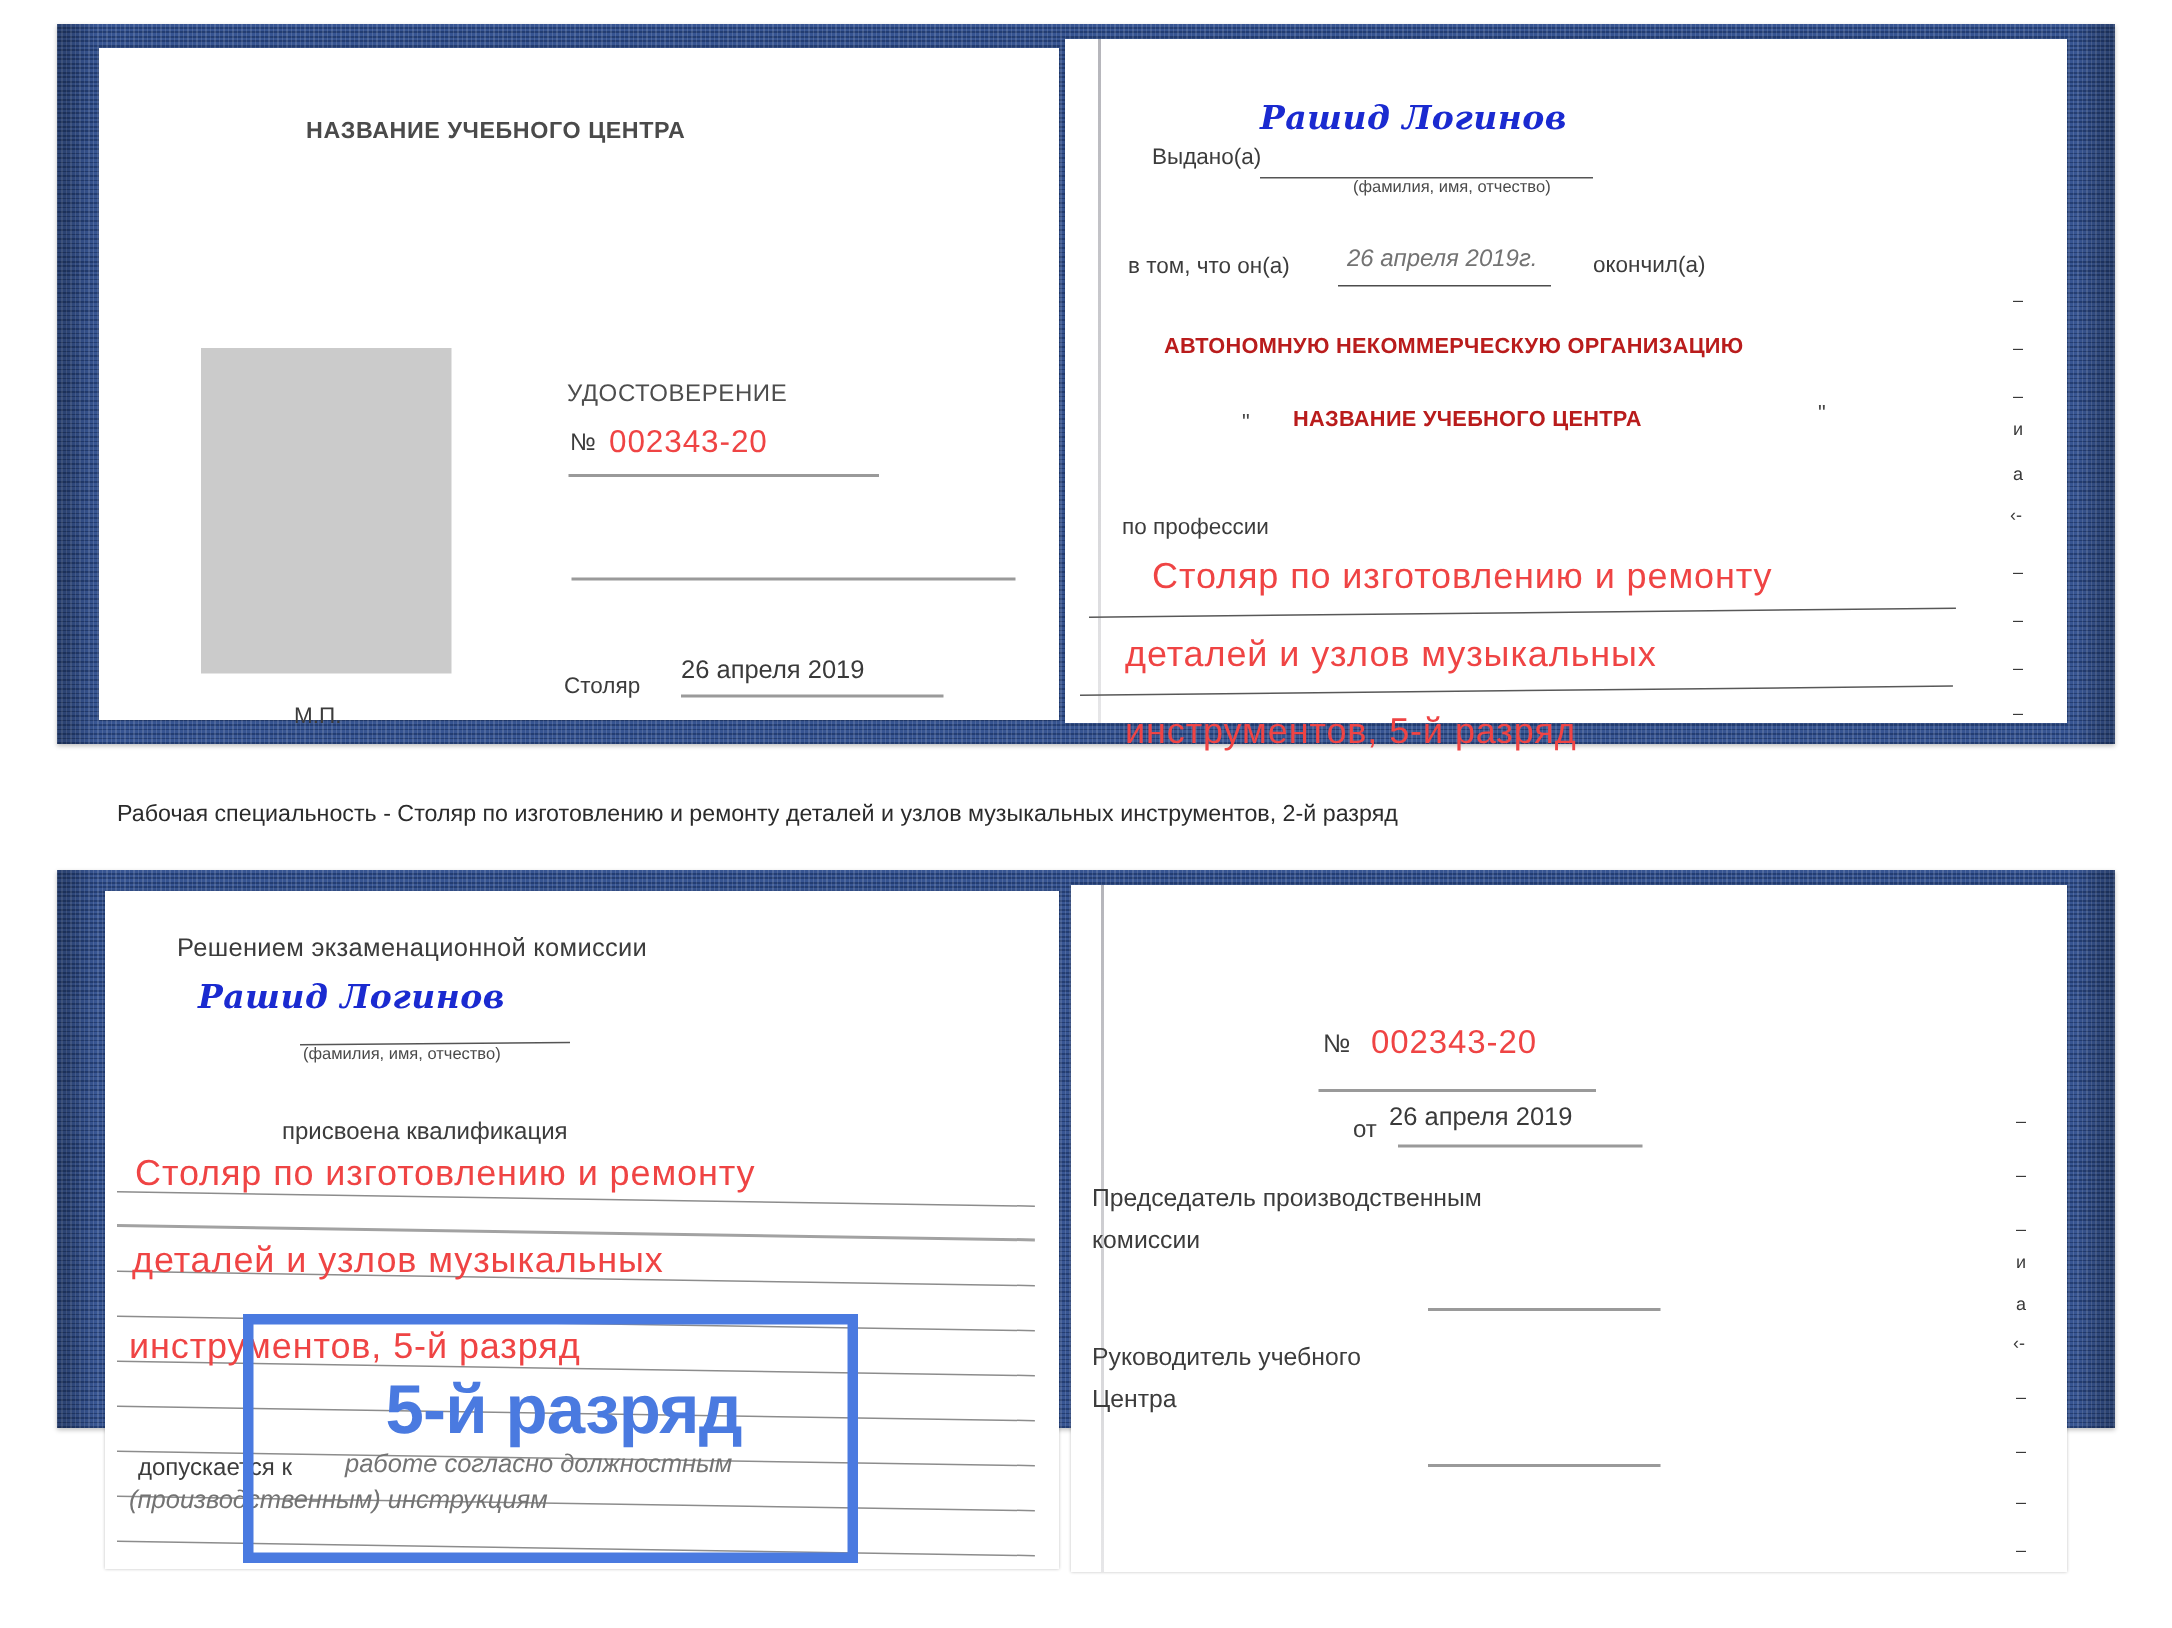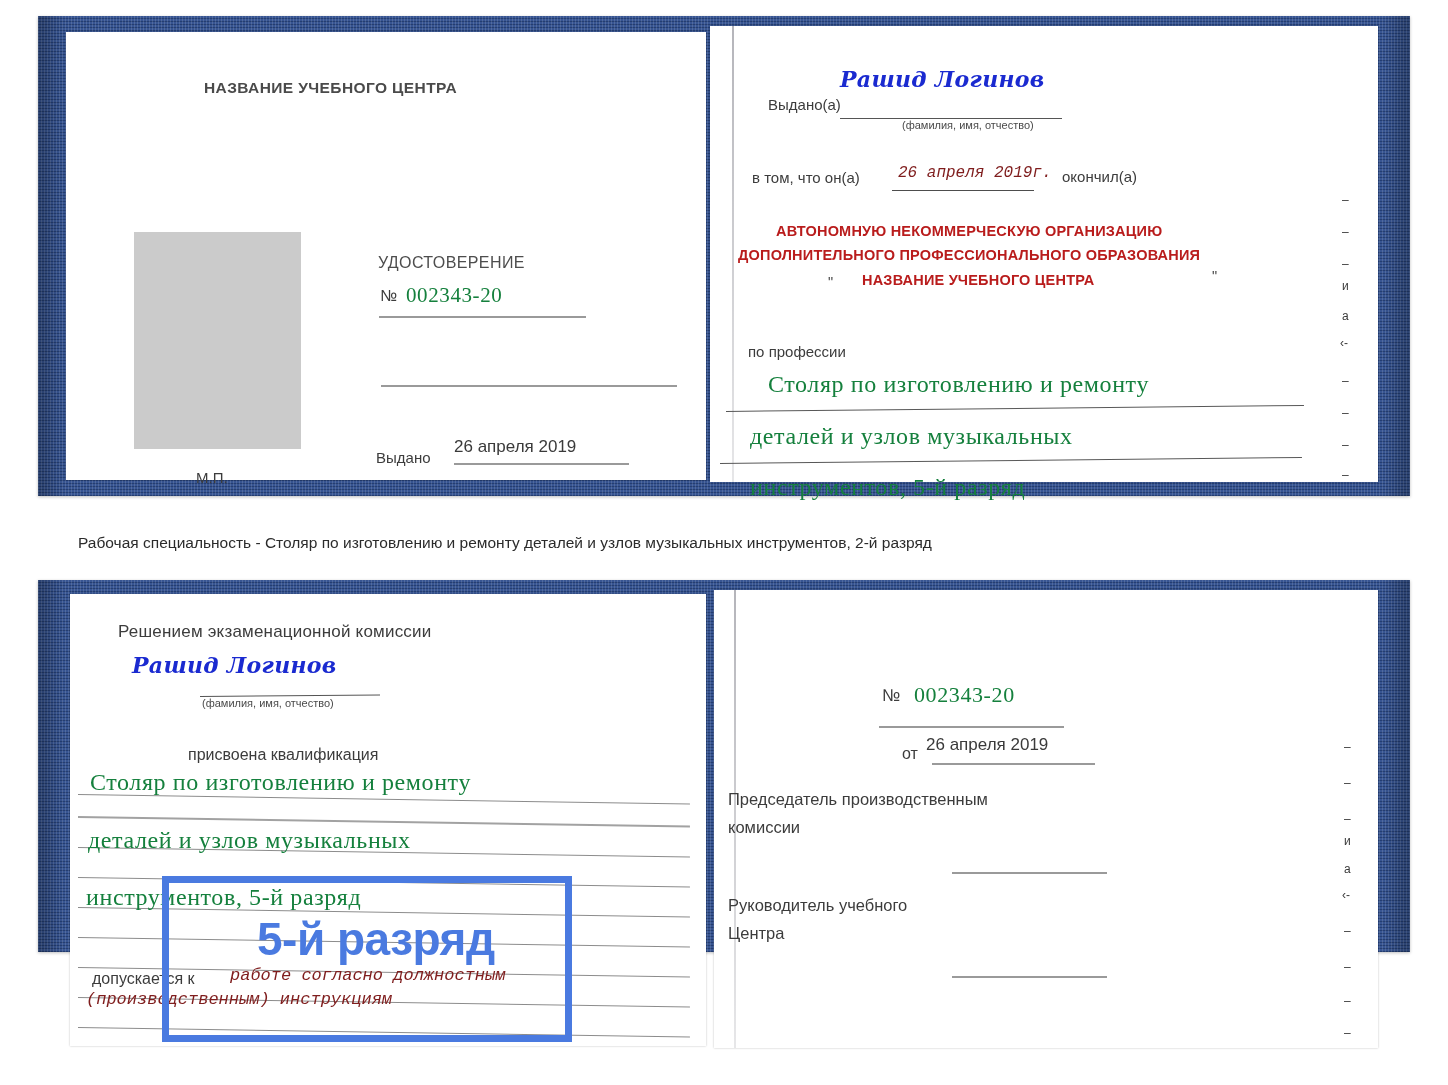--- a/index.html
+++ b/index.html
@@ -51,32 +51,32 @@
     position:absolute; font-size:15.5px; font-weight:bold; letter-spacing:.4px;
     color:#4a4a4a; white-space:nowrap;
   }
   .lbl{ position:absolute; font-size:15px; color:#3c3c3c; white-space:nowrap; }
   .lbl-sm{ position:absolute; font-size:11px; color:#4a4a4a; white-space:nowrap; }
   .caps{
     position:absolute; font-size:14.5px; font-weight:bold; color:#b91c1c;
     letter-spacing:.2px; white-space:nowrap;
   }
   .hand{
-    position:absolute; color:#15803d; white-space:nowrap;
-    font-family:Liberation Serif, serif;
+    position:absolute; color:#ef4444; white-space:nowrap;
+    font-family:Liberation Sans, sans-serif;
     font-size:21px; letter-spacing:.6px;
   }
   .hand-name{
     position:absolute; color:#1a2ad0; white-space:nowrap;
     font-family:"DejaVu Serif", serif; font-style:italic; font-weight:bold;
     font-size:22px; letter-spacing:.3px;
   }
   .typed-it{
-    position:absolute; color:#7f1d1d; white-space:nowrap;
-    font-family:Liberation Mono, monospace; font-style:italic; font-size:17px;
+    position:absolute; color:#737373; white-space:nowrap;
+    font-family:Liberation Sans, sans-serif; font-style:italic; font-size:17px;
   }
   .rule{ position:absolute; height:2px; background:#9a9a9a; }
   .rule.thin{ height:1px; background:#6f6f6f; }
   .photo{ position:absolute; background:#cbcbcb; }
 
   
   .frag{
     position:absolute; font-size:12px; color:#3a3a3a; white-space:nowrap;
   }
 
@@ -112,21 +112,21 @@
       <div class="photo" style="left:68px;top:200px;width:167px;height:217px;"></div>
 
       <div class="ttl" style="left:312px;top:222px;font-weight:normal;font-size:16px;color:#4d4d4d;">УДОСТОВЕРЕНИЕ</div>
 
       <div class="lbl" style="left:314px;top:255px;font-size:16px;">№</div>
       <div class="hand" style="left:340px;top:251px;">002343-20</div>
       <div class="rule" style="left:313px;top:284px;width:207px;"></div>
 
       <div class="rule" style="left:315px;top:353px;width:296px;"></div>
 
-      <div class="lbl" style="left:310px;top:417px;">Выдано</div>
+      <div class="lbl" style="left:310px;top:417px;">Столяр</div>
       <div class="lbl" style="left:388px;top:405px;font-size:17px;color:#3a3a3a;">26 апреля 2019</div>
       <div class="rule" style="left:388px;top:431px;width:175px;"></div>
 
       <div class="lbl" style="left:130px;top:437px;">М.П.</div>
     </div>
   </div>
 
   <div class="sheet right">
     <div class="crease" style="left:22px;"></div>
     <div class="pg">
@@ -134,21 +134,20 @@
       <div class="hand-name" style="left:130px;top:40px;">Рашид Логинов</div>
       <div class="rule thin" style="left:130px;top:92px;width:222px;background:#555;"></div>
       <div class="lbl-sm" style="left:192px;top:93px;">(фамилия, имя, отчество)</div>
 
       <div class="lbl" style="left:42px;top:143px;">в том, что он(а)</div>
       <div class="typed-it" style="left:188px;top:138px;font-size:16px;">26 апреля 2019г.</div>
       <div class="rule thin" style="left:182px;top:164px;width:142px;background:#4d4d4d;"></div>
       <div class="lbl" style="left:352px;top:142px;">окончил(а)</div>
 
       <div class="caps" style="left:66px;top:197px;">АВТОНОМНУЮ НЕКОММЕРЧЕСКУЮ ОРГАНИЗАЦИЮ</div>
-      <div class="caps" style="left:28px;top:221px;">ДОПОЛНИТЕЛЬНОГО ПРОФЕССИОНАЛЬНОГО ОБРАЗОВАНИЯ</div>
       <div class="caps" style="left:118px;top:248px;font-weight:normal;color:#474747;">"</div>
       <div class="caps" style="left:152px;top:246px;">НАЗВАНИЕ УЧЕБНОГО ЦЕНТРА</div>
       <div class="caps" style="left:502px;top:242px;font-weight:normal;color:#474747;">"</div>
 
       <div class="lbl" style="left:38px;top:317px;">по профессии</div>
 
       <div class="hand" style="left:58px;top:345px;font-size:24px;">Столяр по изготовлению и ремонту</div>
       <div class="rule thin" style="left:16px;top:385px;width:578px;background:#585858;transform:rotate(-0.6deg);transform-origin:left center;"></div>
 
       <div class="hand" style="left:40px;top:397px;font-size:24px;">деталей и узлов музыкальных</div>

